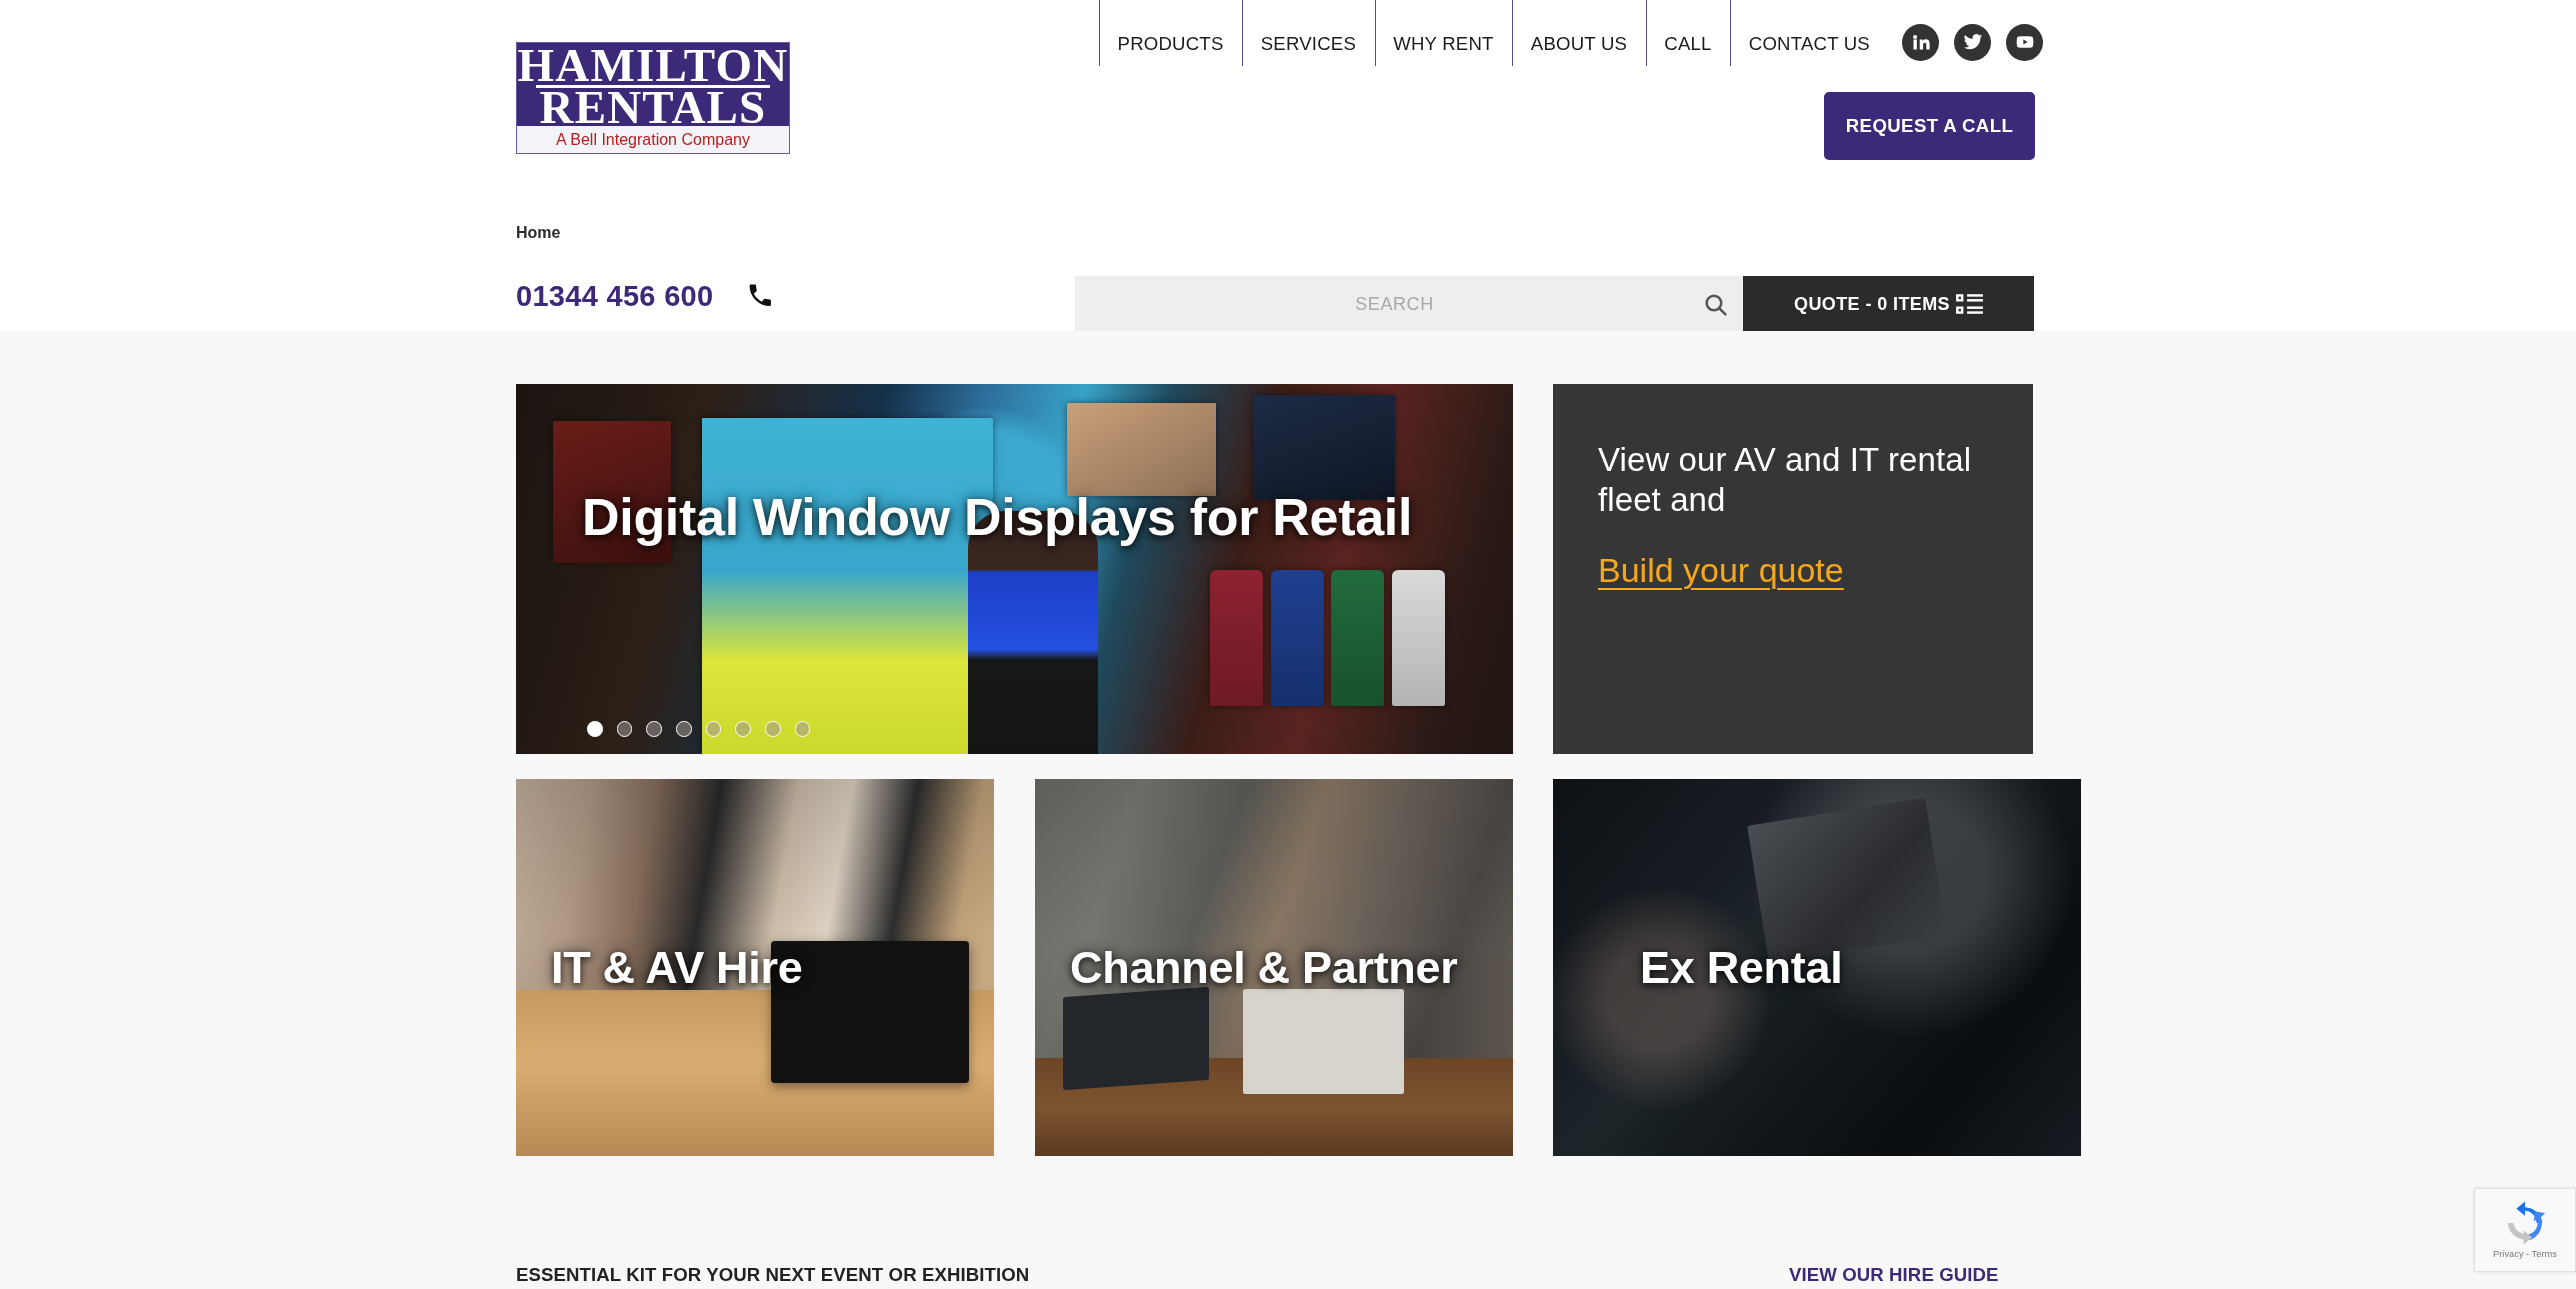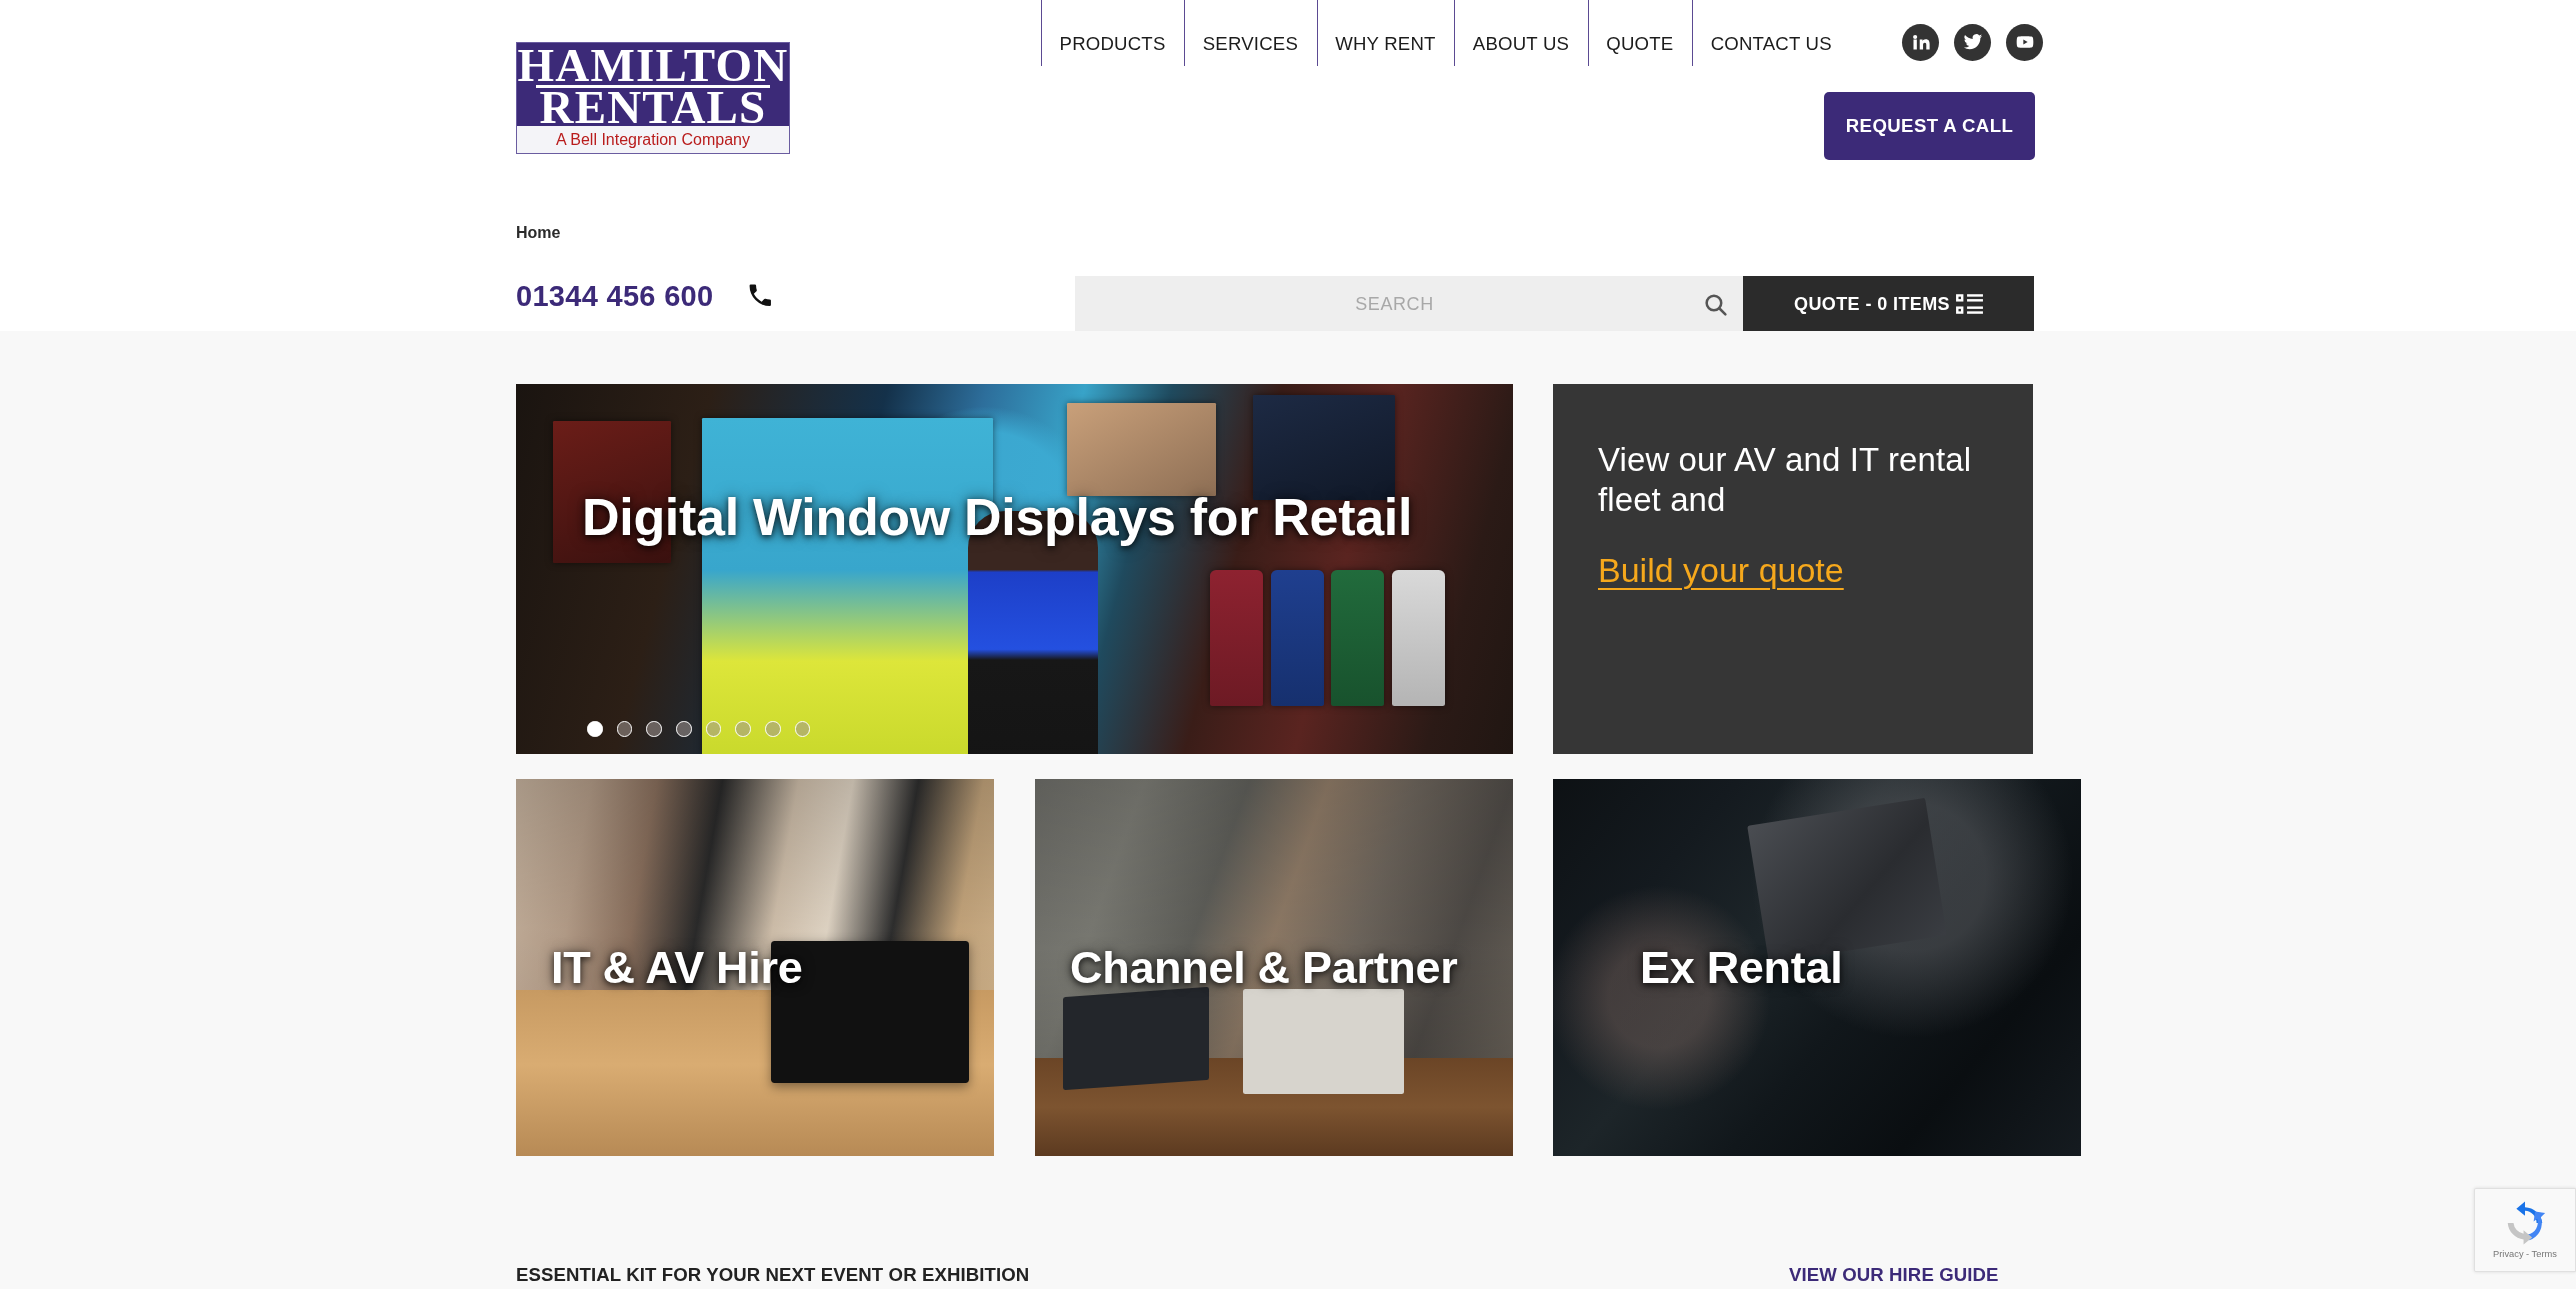--- a/index.html
+++ b/index.html
@@ -36,21 +36,21 @@
   }
   #logo-rule { width:86%; height:2.5px; background:#ffffff; margin:1.9px 0; }
   #logo-bottom {
     background:#f4f4f8; color:#b91c1c;
     font-size:16px; line-height:25px; height:27px;
     display:flex; align-items:center; justify-content:center;
     font-family:"Liberation Sans", sans-serif; white-space:nowrap;
   }
 
   
-  #mainnav { position:absolute; left:1041px; top:0px; height:66px; display:flex; align-items:flex-end; }
+  #mainnav { position:absolute; left:1099px; top:0px; height:66px; display:flex; align-items:flex-end; }
   .nav-item {
     position:relative; height:66px; display:flex; align-items:flex-end;
     padding:0 18.6px 11px 18.6px;
     font-size:18.6px; letter-spacing:0.2px; color:#1c1c1c; white-space:nowrap;
     font-weight:400; cursor:pointer;
   }
   .nav-item::before {
     content:""; position:absolute; left:0; top:0; width:1.2px; height:66px; background:#5b4a92;
   }
   .nav-item:last-child::after { content:none; }
@@ -261,21 +261,21 @@
       <div id="logo-line2">RENTALS</div>
     </div>
     <div id="logo-bottom">A Bell Integration Company</div>
   </div>
 
   <nav id="mainnav">
     <div class="nav-item">PRODUCTS</div>
     <div class="nav-item">SERVICES</div>
     <div class="nav-item">WHY RENT</div>
     <div class="nav-item">ABOUT US</div>
-    <div class="nav-item">QUOTE</div>
+    <div class="nav-item">CALL</div>
     <div class="nav-item">CONTACT US</div>
   </nav>
 
   <div id="socials">
     <div class="social">
       <svg viewBox="0 0 24 24">
           <path d="M4.98 3.5a2.5 2.5 0 1 1 0 5 2.5 2.5 0 0 1 0-5zM3 9h4v12H3V9zm7 0h3.8v1.7h.05c.53-1 1.82-2.05 3.75-2.05 4 0 4.75 2.6 4.75 6V21h-4v-5.3c0-1.27-.02-2.9-1.8-2.9-1.8 0-2.08 1.38-2.08 2.8V21h-4V9z"></path>
         </svg>
     </div>
     <div class="social">

